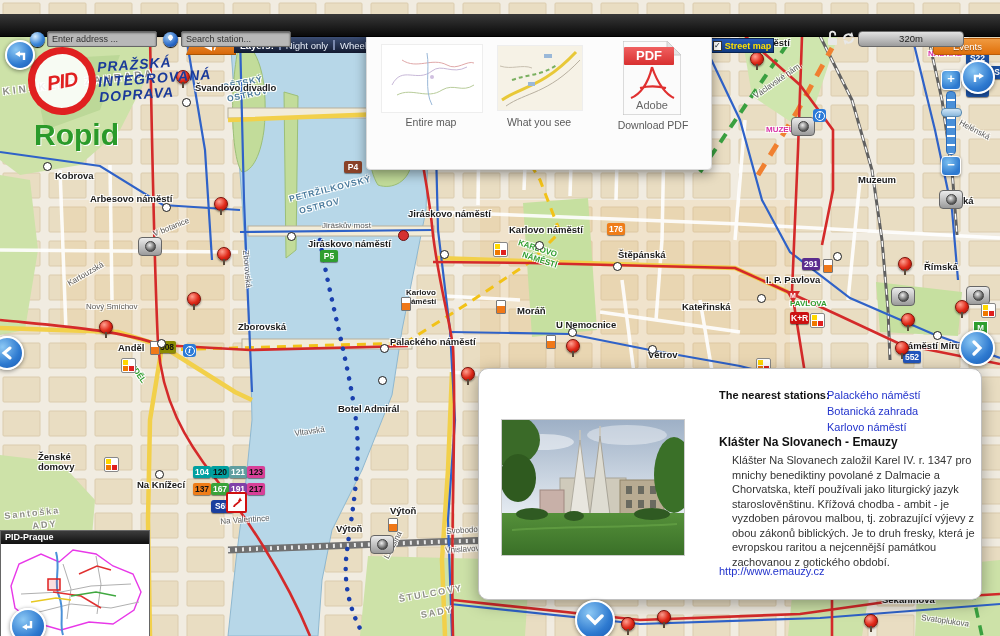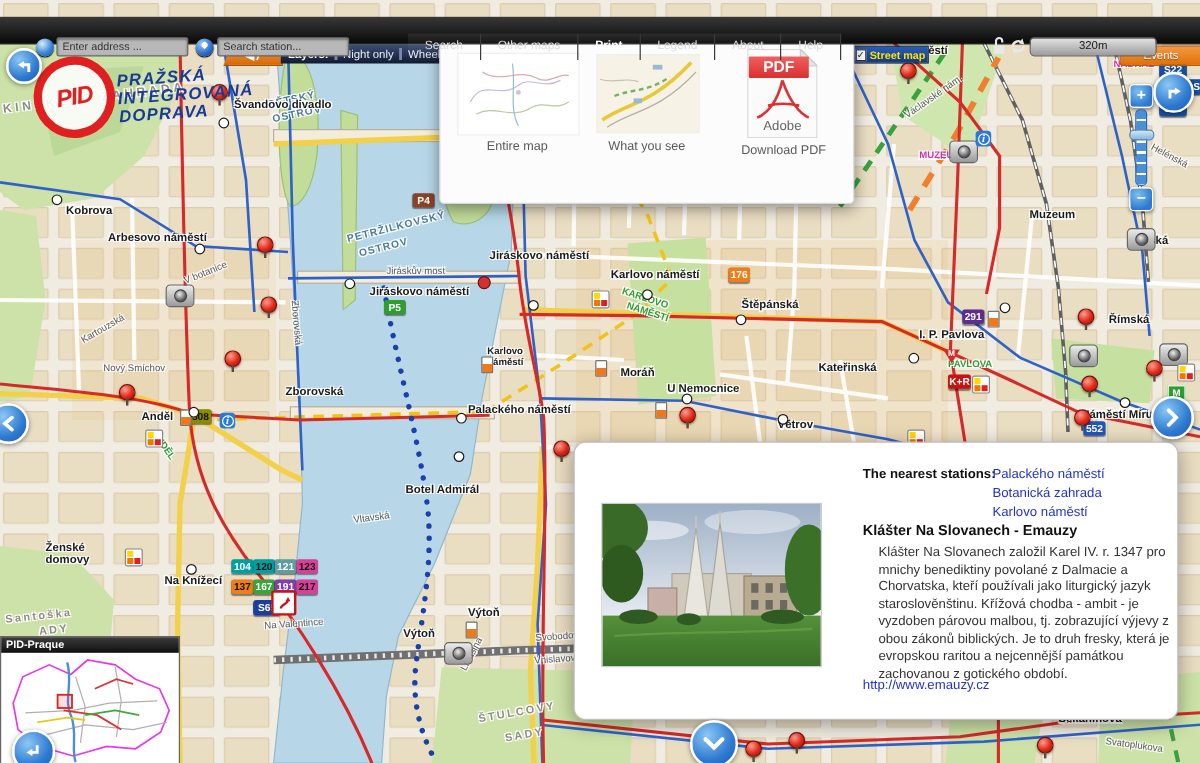--- a/index.html
+++ b/index.html
@@ -369,37 +369,30 @@
           <path d="M3,10 C3,6.5 9,6.5 9,3" stroke="#d01010" stroke-width="1.8" fill="none"></path>
           <polygon points="9,0.5 11,4 7,4" fill="#d01010"></polygon>
         </svg>
       </div>
     </div>
 
   <div id="pidlogo">PID</div>
   <div id="pidtxt"><span>PRAŽSKÁ</span>
 <span>INTEGROVANÁ</span>
 <span>DOPRAVA</span></div>
+  <div id="ropid">Ropid</div>
 
 
   <div id="tbar">
     <span class="gicon"></span>
     <input id="addr" class="tinput" placeholder="Enter address ..." style="">
     <span class="picon">
         <i></i>
       </span>
     <input id="stat" class="tinput" placeholder="Search station..." style="">
-    <div id="menu">
-      <div class="mbtn">Search</div>
-      <div class="mbtn">Other maps</div>
-      <div class="mbtn act">Print</div>
-      <div class="mbtn">Legend</div>
-      <div class="mbtn">About</div>
-      <div class="mbtn">Help</div>
-    </div>
     <span id="lockic">
       <svg width="13" height="16">
           <path d="M4,8 V4.5 A2.6,2.6 0 0 1 9.2,4 L9.2,5.5" stroke="#e8e8e8" stroke-width="1.8" fill="none"></path>
           <rect x="2" y="8" width="9" height="7" rx="1" fill="#e8e8e8"></rect>
         </svg>
     </span>
     <span id="refic">
       <svg width="15" height="16">
           <path d="M3,9 A4.5,4.5 0 0 1 11,6" stroke="#e8e8e8" stroke-width="2" fill="none"></path>
           <polygon points="11,2 12.5,7 8,6" fill="#e8e8e8"></polygon>

